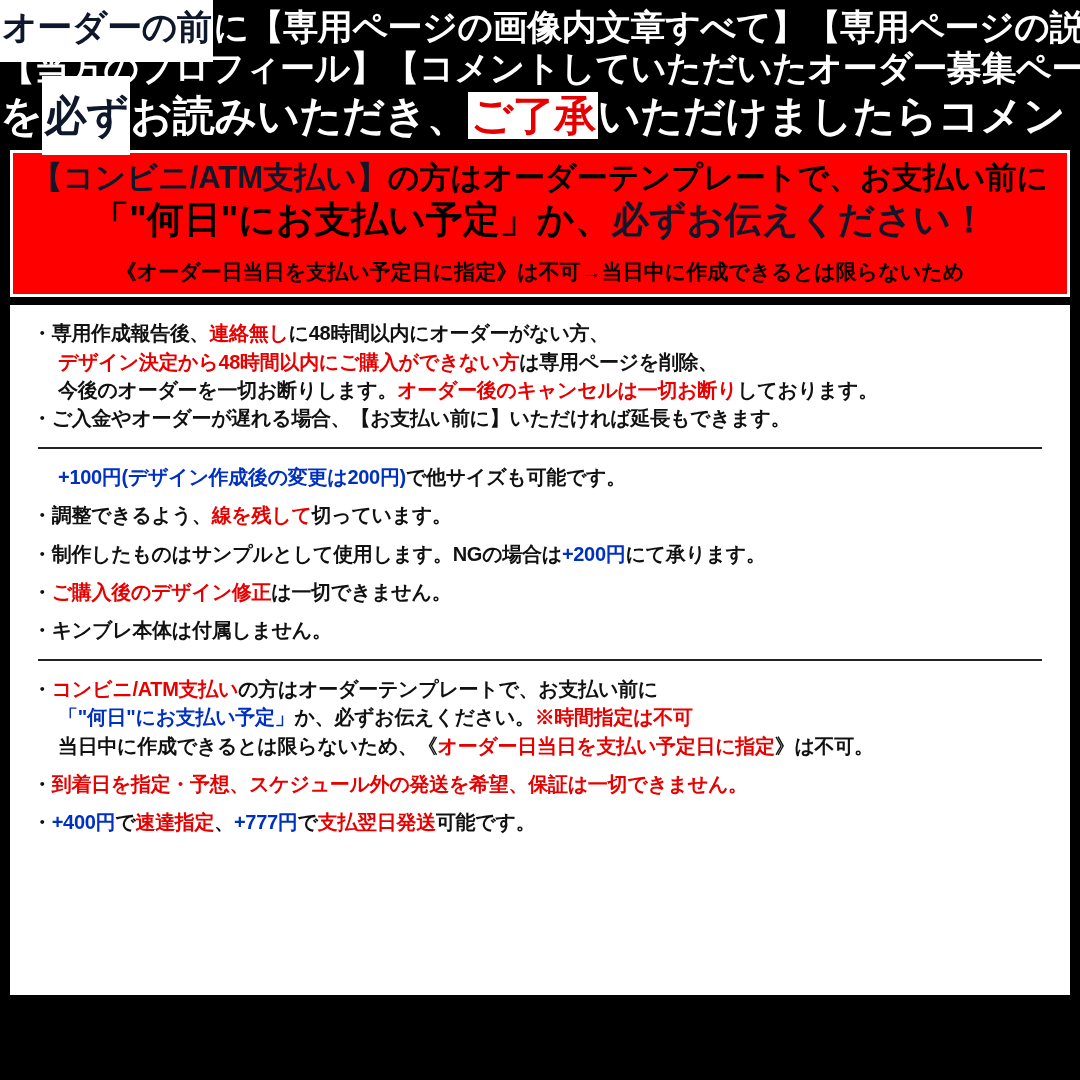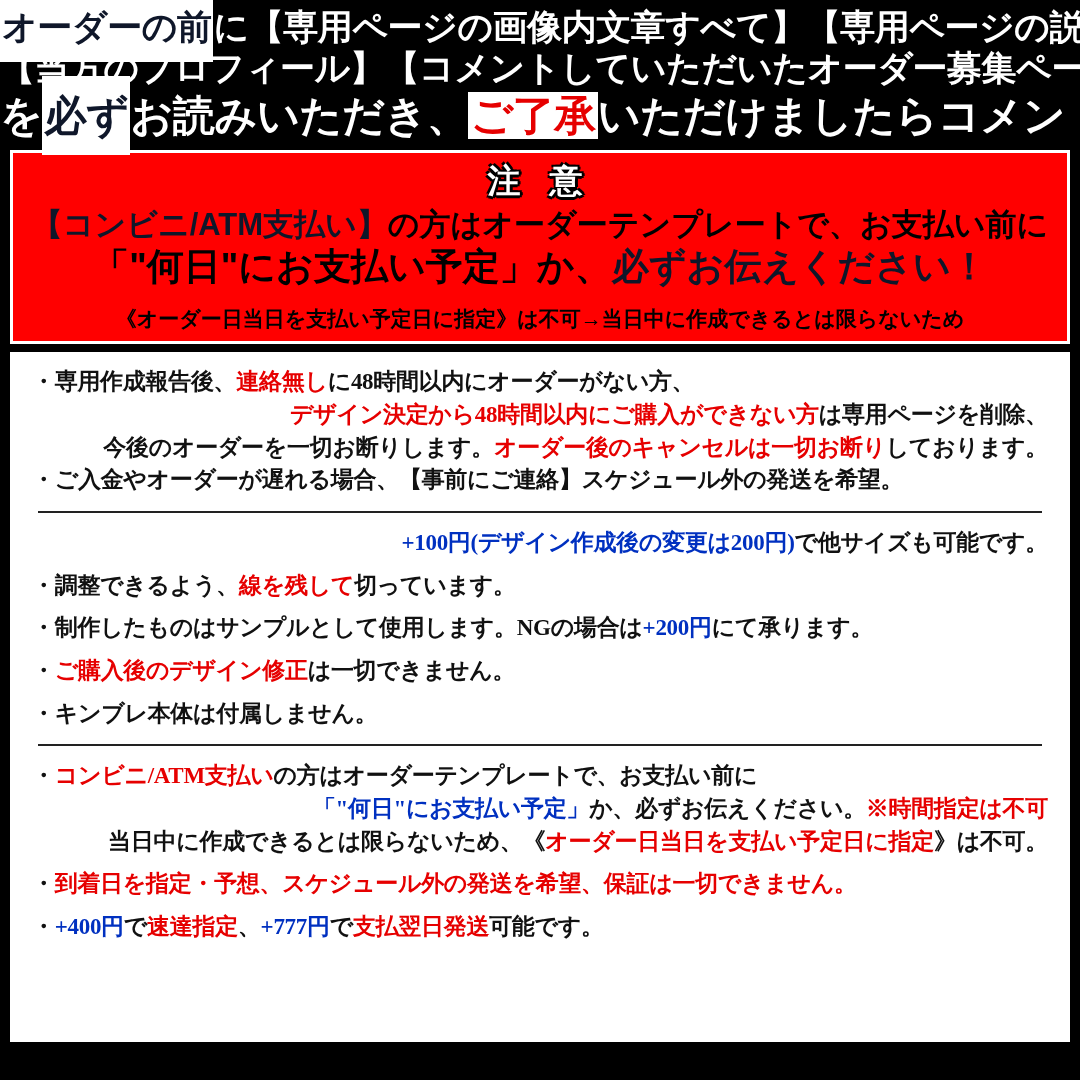--- a/index.html
+++ b/index.html
@@ -94,28 +94,27 @@
     height: 690px;
     box-sizing: border-box;
   }
   .sec { }
   .rule {
     border: 0;
     border-top: 2px solid #222222;
     margin: 14px 6px 14px 6px;
   }
   .item {
-    font-size: 23px;
+    font-size: 20px;
     font-weight: bold;
     line-height: 1.42;
     white-space: nowrap;
     letter-spacing: -0.3px;
-    font-family: Liberation Serif, serif;
   }
-  .item.indent { padding-left: 26px; text-align: right; }
+  .item.indent { padding-left: 26px; }
   .red { color: #e60000; }
   .blue { color: #0030c0; }
   .blk { color: #111111; }
   .gap { height: 10px; }
 </style>
 </head>
 <body>
 
 <div class="page">
 
@@ -123,36 +122,35 @@
     <div class="line h-l1">
       <span class="inv">オーダーの前</span><span>に【専用ページの画像内文章すべて】【専用ページの説明文】</span>
     </div>
     <div class="line h-l2">【当方のプロフィール】【コメントしていただいたオーダー募集ページ】</div>
     <div class="line h-l3">
       <span>を</span><span class="inv">必ず</span><span>お読みいただき、</span><span class="inv-red">ご了承</span><span>いただけましたらコメントください。</span>
     </div>
   </div>
 
   <div class="warn">
-    <div class="warn-title">注 意</div>
     <div class="warn-l2">
       <span class="wh">【コンビニ/ATM支払い】</span><span class="wk">の方はオーダーテンプレートで、お支払い前に</span>
     </div>
     <div class="warn-l3">
       <span class="wk">「"何日"にお支払い予定」</span><span class="wk">か、</span><span class="wh">必ずお伝えください！</span>
     </div>
     <div class="warn-l4 wk">《オーダー日当日を支払い予定日に指定》は不可→当日中に作成できるとは限らないため</div>
   </div>
 
   <div class="card">
     <div class="sec" id="sec1">
         <div class="item"><span class="blk">・専用作成報告後、</span><span class="red">連絡無し</span><span class="blk">に48時間以内にオーダーがない方、</span></div>
         <div class="item indent"><span class="red">デザイン決定から48時間以内にご購入ができない方</span><span class="blk">は専用ページを削除、</span></div>
         <div class="item indent"><span class="blk">今後のオーダーを一切お断りします。</span><span class="red">オーダー後のキャンセルは一切お断り</span><span class="blk">しております。</span></div>
-        <div class="item"><span class="blk">・ご入金やオーダーが遅れる場合、【事前にご連絡】スケジュール外の発送を希望。</span></div>
+        <div class="item"><span class="blk">・ご入金やオーダーが遅れる場合、【お支払い前に】いただければ延長もできます。</span></div>
       </div>
     <hr class="rule">
     <div class="sec" id="sec2">
         <div class="item indent"><span class="blue">+100円(デザイン作成後の変更は200円)</span><span class="blk">で他サイズも可能です。</span></div>
         <div class="gap"></div>
         <div class="item"><span class="blk">・調整できるよう、</span><span class="red">線を残して</span><span class="blk">切っています。</span></div>
         <div class="gap"></div>
         <div class="item"><span class="blk">・制作したものはサンプルとして使用します。NGの場合は</span><span class="blue">+200円</span><span class="blk">にて承ります。</span></div>
         <div class="gap"></div>
         <div class="item"><span class="blk">・</span><span class="red">ご購入後のデザイン修正</span><span class="blk">は一切できません。</span></div>

